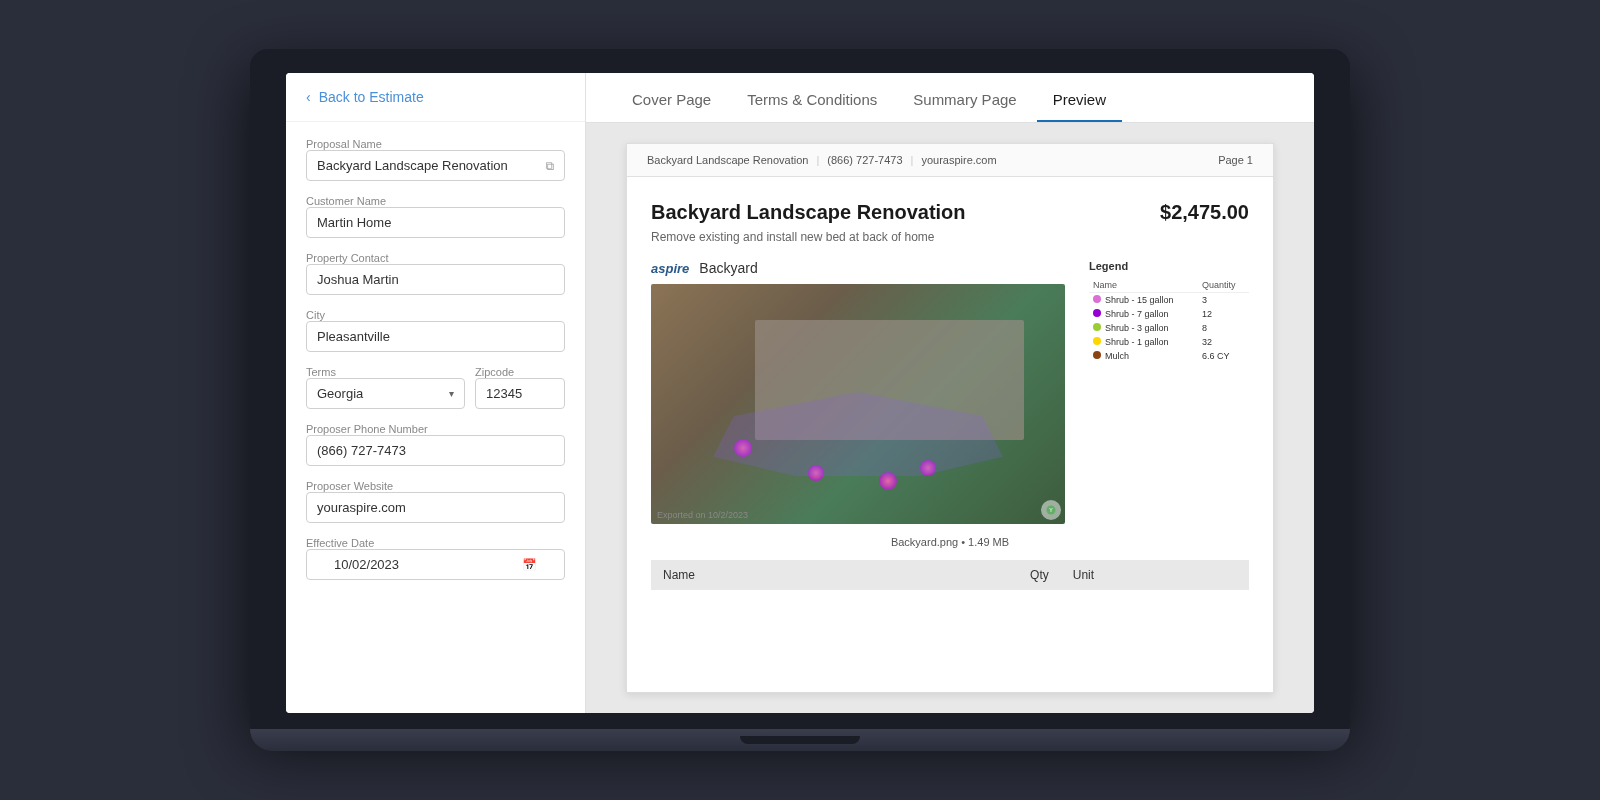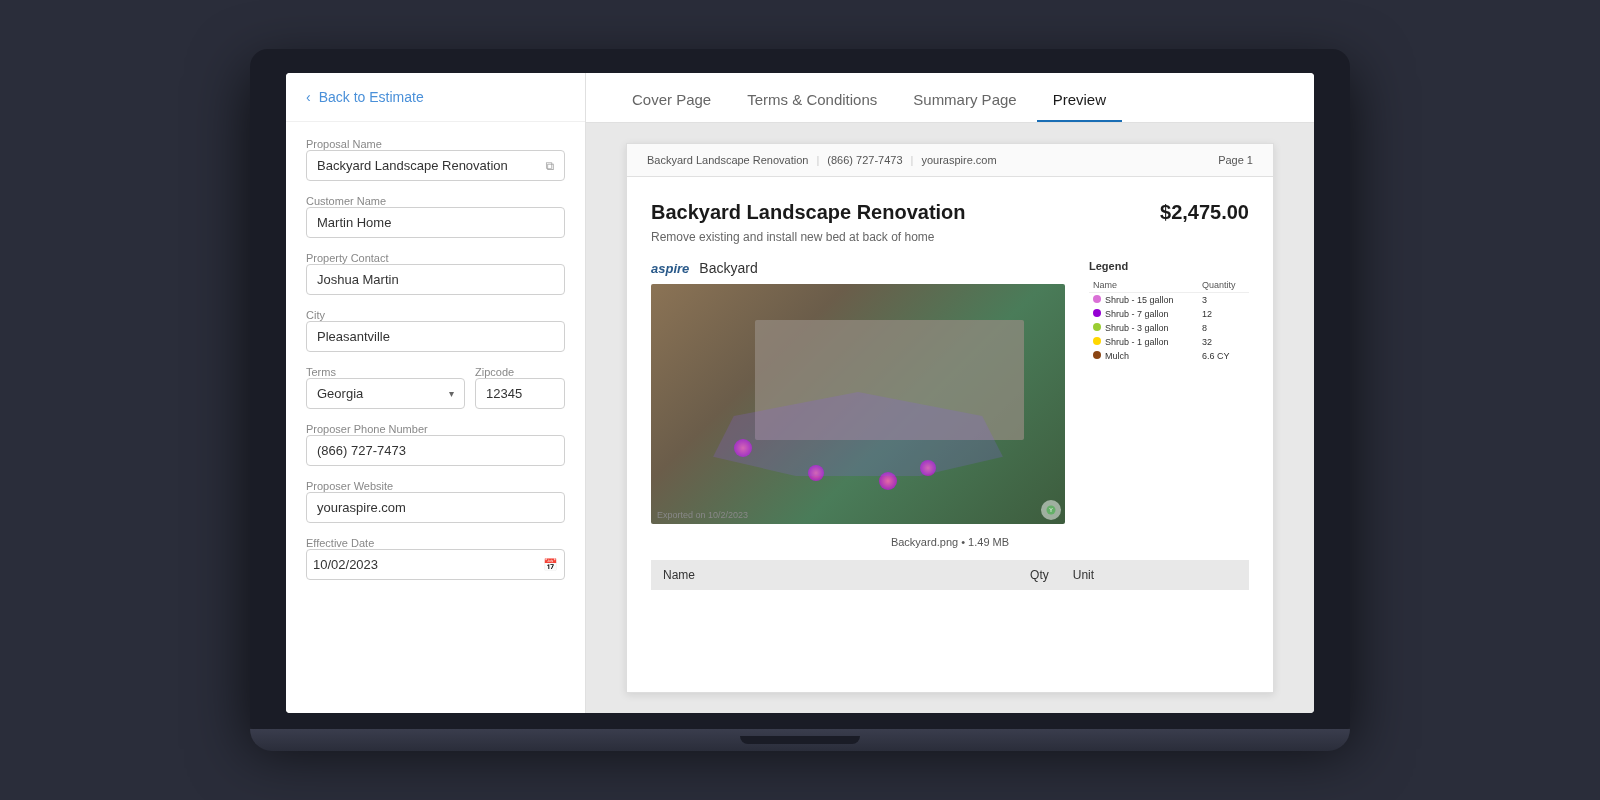--- a/index.html
+++ b/index.html
@@ -145,21 +145,21 @@
     }
 
     .select-arrow {
       color: #666;
       font-size: 10px;
     }
 
     .date-input {
       border: 1px solid #d0d0d0;
       border-radius: 4px;
-      padding: 7px 6px;
+      padding: 7px 27px;
       font-size: 13px;
       color: #333;
       background: #fff;
       display: flex;
       align-items: center;
       justify-content: space-between;
       width: 100%;
     }
 
     

